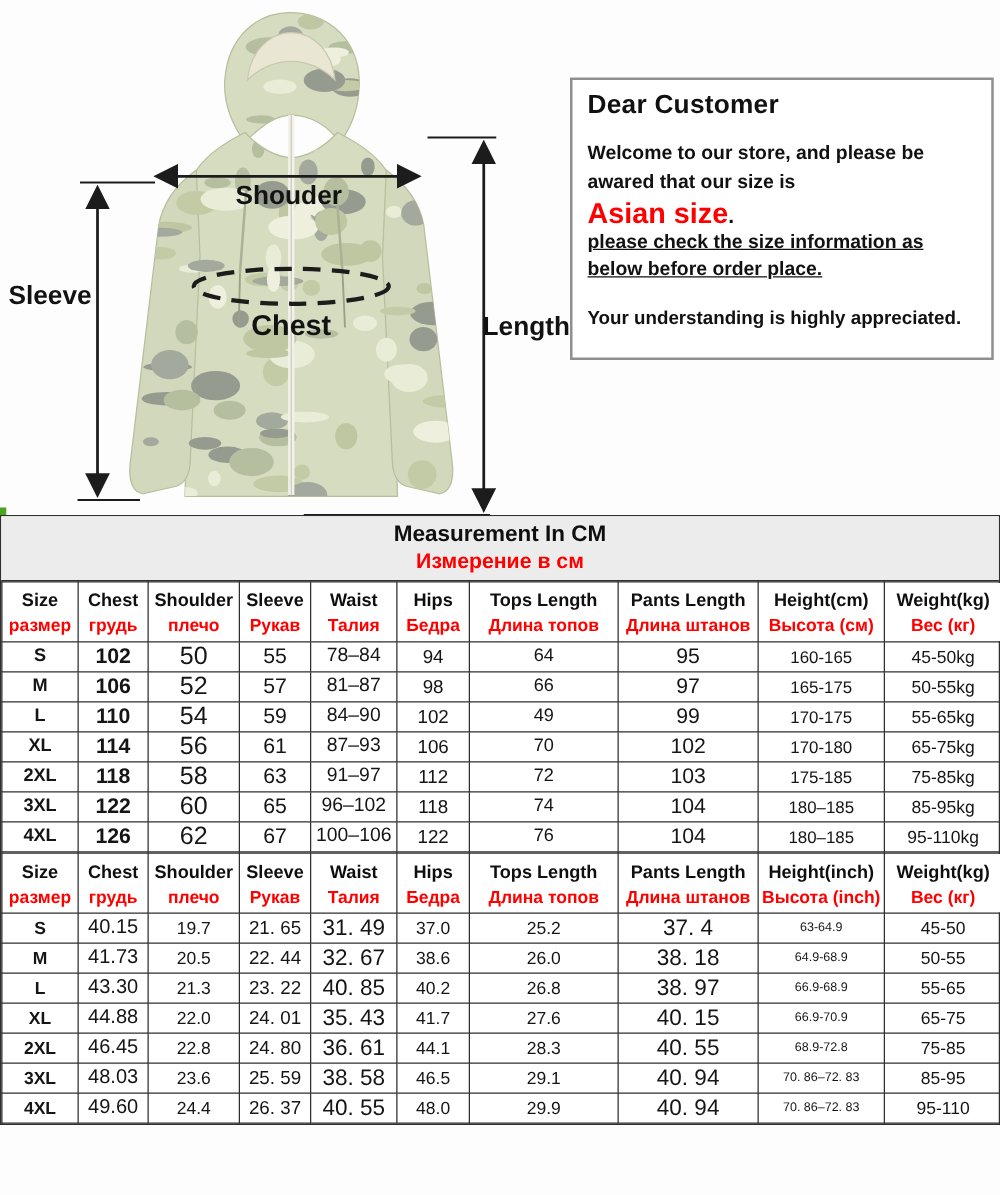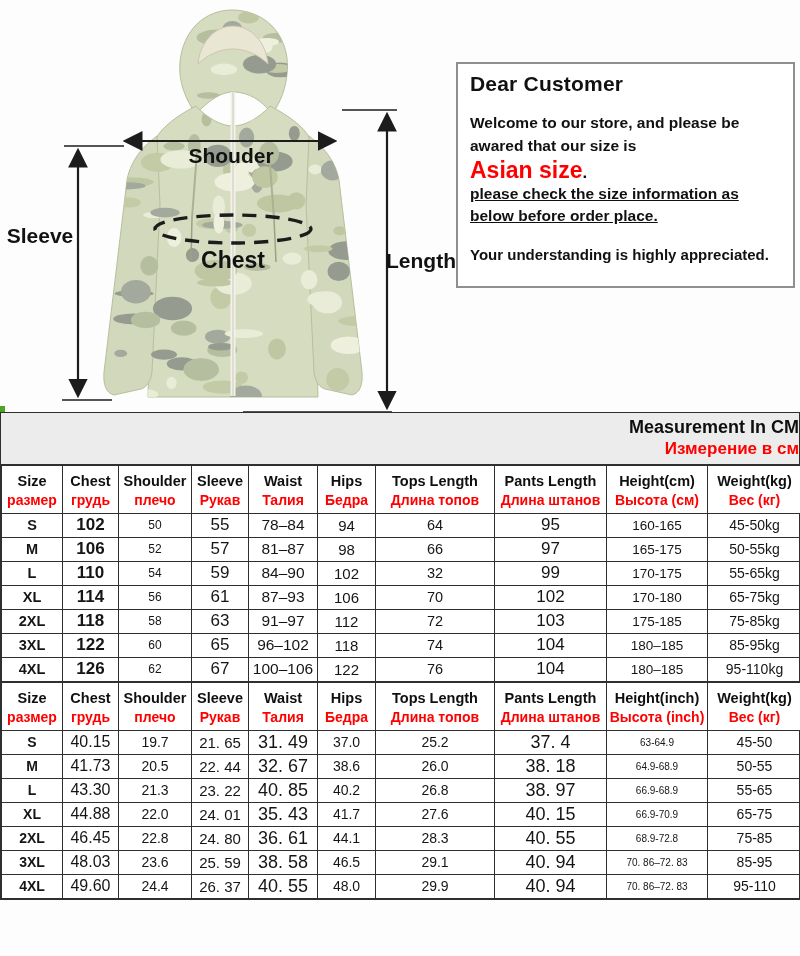--- a/index.html
+++ b/index.html
@@ -20,32 +20,32 @@
   .notice .highlight{color:#fe0000;font-size:23px;font-weight:bold;line-height:1.1;}
   .notice .highlight-period{color:#111;font-size:17px;font-weight:bold;}
   .notice .body-line{font-size:15.5px;font-weight:bold;line-height:1.45;text-decoration:underline;}
   .notice .footer-line{margin-top:18px;font-size:15px;font-weight:bold;}
   
   .size-tables{
     position:absolute;left:0;top:412px;width:798px;
     border:1px solid #2f2f2f;background:#fff;
   }
   .green-dot{position:absolute;left:0;top:406px;width:5px;height:6px;background:#4aa520;}
-  .band{background:#ececec;border-bottom:1px solid #2f2f2f;text-align:right;padding:3px 0 4px 0;}
+  .band{background:#ececec;border-bottom:1px solid #2f2f2f;text-align:center;padding:3px 0 4px 0;}
   .band .en{display:block;font-size:18px;font-weight:bold;color:#0f0f0f;line-height:1.3;}
   .band .ru{display:block;font-size:17px;font-weight:bold;color:#fe0000;line-height:1.2;}
   table{border-collapse:collapse;table-layout:fixed;width:100%;}
   th,td{border:1px solid #2f2f2f;text-align:center;vertical-align:middle;overflow:hidden;white-space:nowrap;padding:0;}
   th{height:47px;background:#fff;}
   th .hen{display:block;font-size:14.5px;font-weight:bold;color:#0f0f0f;line-height:1.45;text-align:center;}
   th .hru{display:block;font-size:14px;font-weight:bold;color:#fe0000;line-height:1.15;}
   td{height:23px;color:#151515;font-size:14px;}
   .tbl-cm td:nth-child(1){font-weight:bold;font-size:14.5px;}
   .tbl-cm td:nth-child(2){font-weight:bold;font-size:17px;}
-  .tbl-cm td:nth-child(3){font-size:12px;margin-left:11px;}
+  .tbl-cm td:nth-child(3){font-size:20px;margin-left:11px;}
   .tbl-cm td:nth-child(4){font-size:17px;}
   .tbl-cm td:nth-child(5){font-size:15.5px;}
   .tbl-cm td:nth-child(6){font-size:15px;}
   .tbl-cm td:nth-child(7){font-size:14.5px;}
   .tbl-cm td:nth-child(8){font-size:17px;}
   .tbl-cm td:nth-child(9){font-size:13.5px;}
   .tbl-cm td:nth-child(10){font-size:14px;}
   .tbl-in td:nth-child(1){font-weight:bold;font-size:14px;}
   .tbl-in td:nth-child(2){font-size:16px;}
   .tbl-in td:nth-child(3){font-size:14px;}
@@ -323,21 +323,21 @@
           <td>165-175</td>
           <td>50-55kg</td>
         </tr>
         <tr>
           <td>L</td>
           <td>110</td>
           <td>54</td>
           <td>59</td>
           <td>84–90</td>
           <td>102</td>
-          <td>32</td>
+          <td>49</td>
           <td>99</td>
           <td>170-175</td>
           <td>55-65kg</td>
         </tr>
         <tr>
           <td>XL</td>
           <td>114</td>
           <td>56</td>
           <td>61</td>
           <td>87–93</td>

